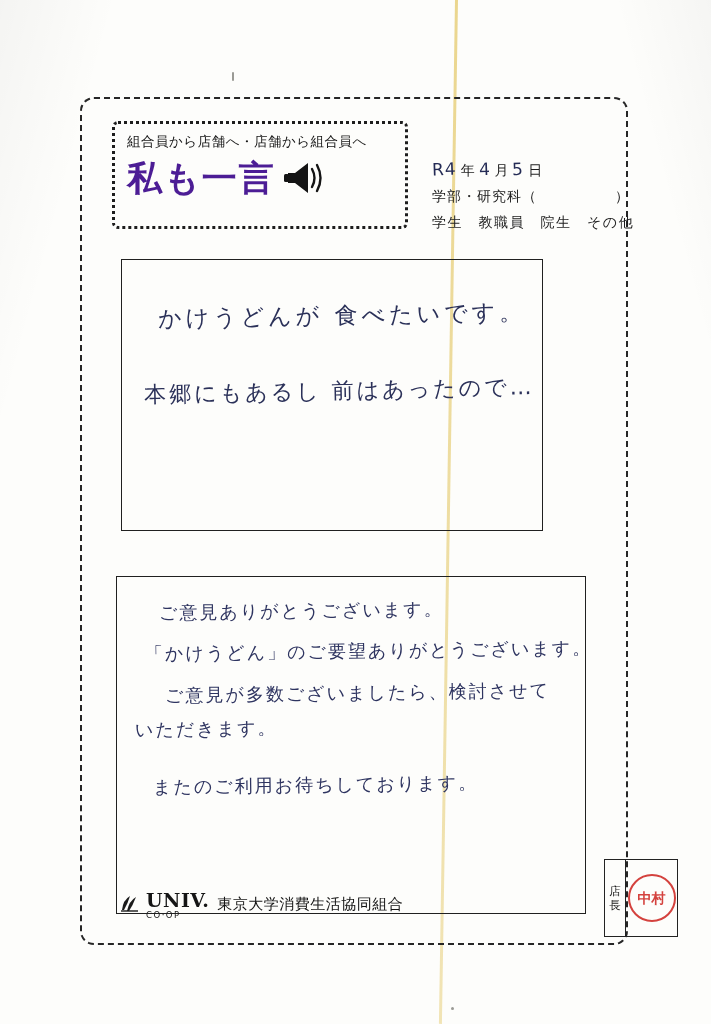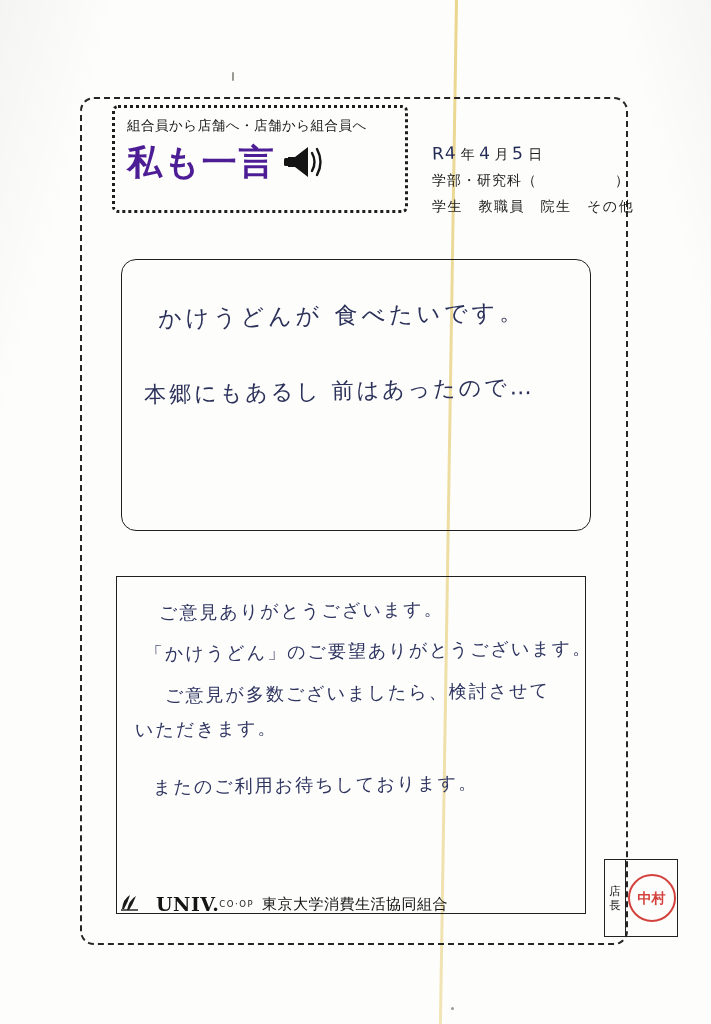--- a/index.html
+++ b/index.html
@@ -52,21 +52,21 @@
     border: 2px dashed #262626;
     border-radius: 14px;
     box-sizing: border-box;
     background: transparent;
   }
 
   
   .header {
     position: absolute;
     left: 30px;
-    top: 6px;
+    top: 22px;
     width: 480px;
     height: 120px;
   }
   .logo-block {
     position: absolute;
     left: 0;
     top: 0;
     width: 296px;
     height: 108px;
     border: 3px dotted #1d1d1d;
@@ -127,23 +127,22 @@
   
   .box {
     position: absolute;
     border: 1.5px solid #202020;
     box-sizing: border-box;
     background: transparent;
   }
   #opinion-box {
     left: 39px;
     top: 160px;
-    width: 470px;
+    width: 422px;
     height: 272px;
-    border-radius: 15px;
   }
   .hw {
     font-family: "DejaVu Sans", sans-serif;
     color: #2b3159;
     font-weight: normal;
   }
   .hw-line {
     position: absolute;
     white-space: nowrap;
   }
@@ -360,21 +359,21 @@
 
   <div class="footer">
     <div class="coop-logo">
       <span>
         <svg width="26" height="26" viewBox="0 0 26 26" aria-hidden="true">
           <path d="M4 20 Q5 10 12 6 Q10 13 6 20 Z" fill="#1b1b1b"></path>
           <path d="M9 21 Q11 11 18 7 Q15 15 11 21 Z" fill="#1b1b1b"></path>
           <path d="M3 21 L20 21" stroke="#1b1b1b" stroke-width="1.4"></path>
         </svg>
       </span>
-      <span style="display:flex;margin-left:12px;align-items:center;">
+      <span style="display:flex;flex-direction:column;margin-left:2px;">
         <span class="coop-univ">UNIV.</span>
         <span class="coop-coop">CO·OP</span>
       </span>
       <span class="coop-name">東京大学消費生活協同組合</span>
     </div>
   </div>
 
   <div class="stamp-box">
     <div class="stamp-label">
       <span>店</span>

